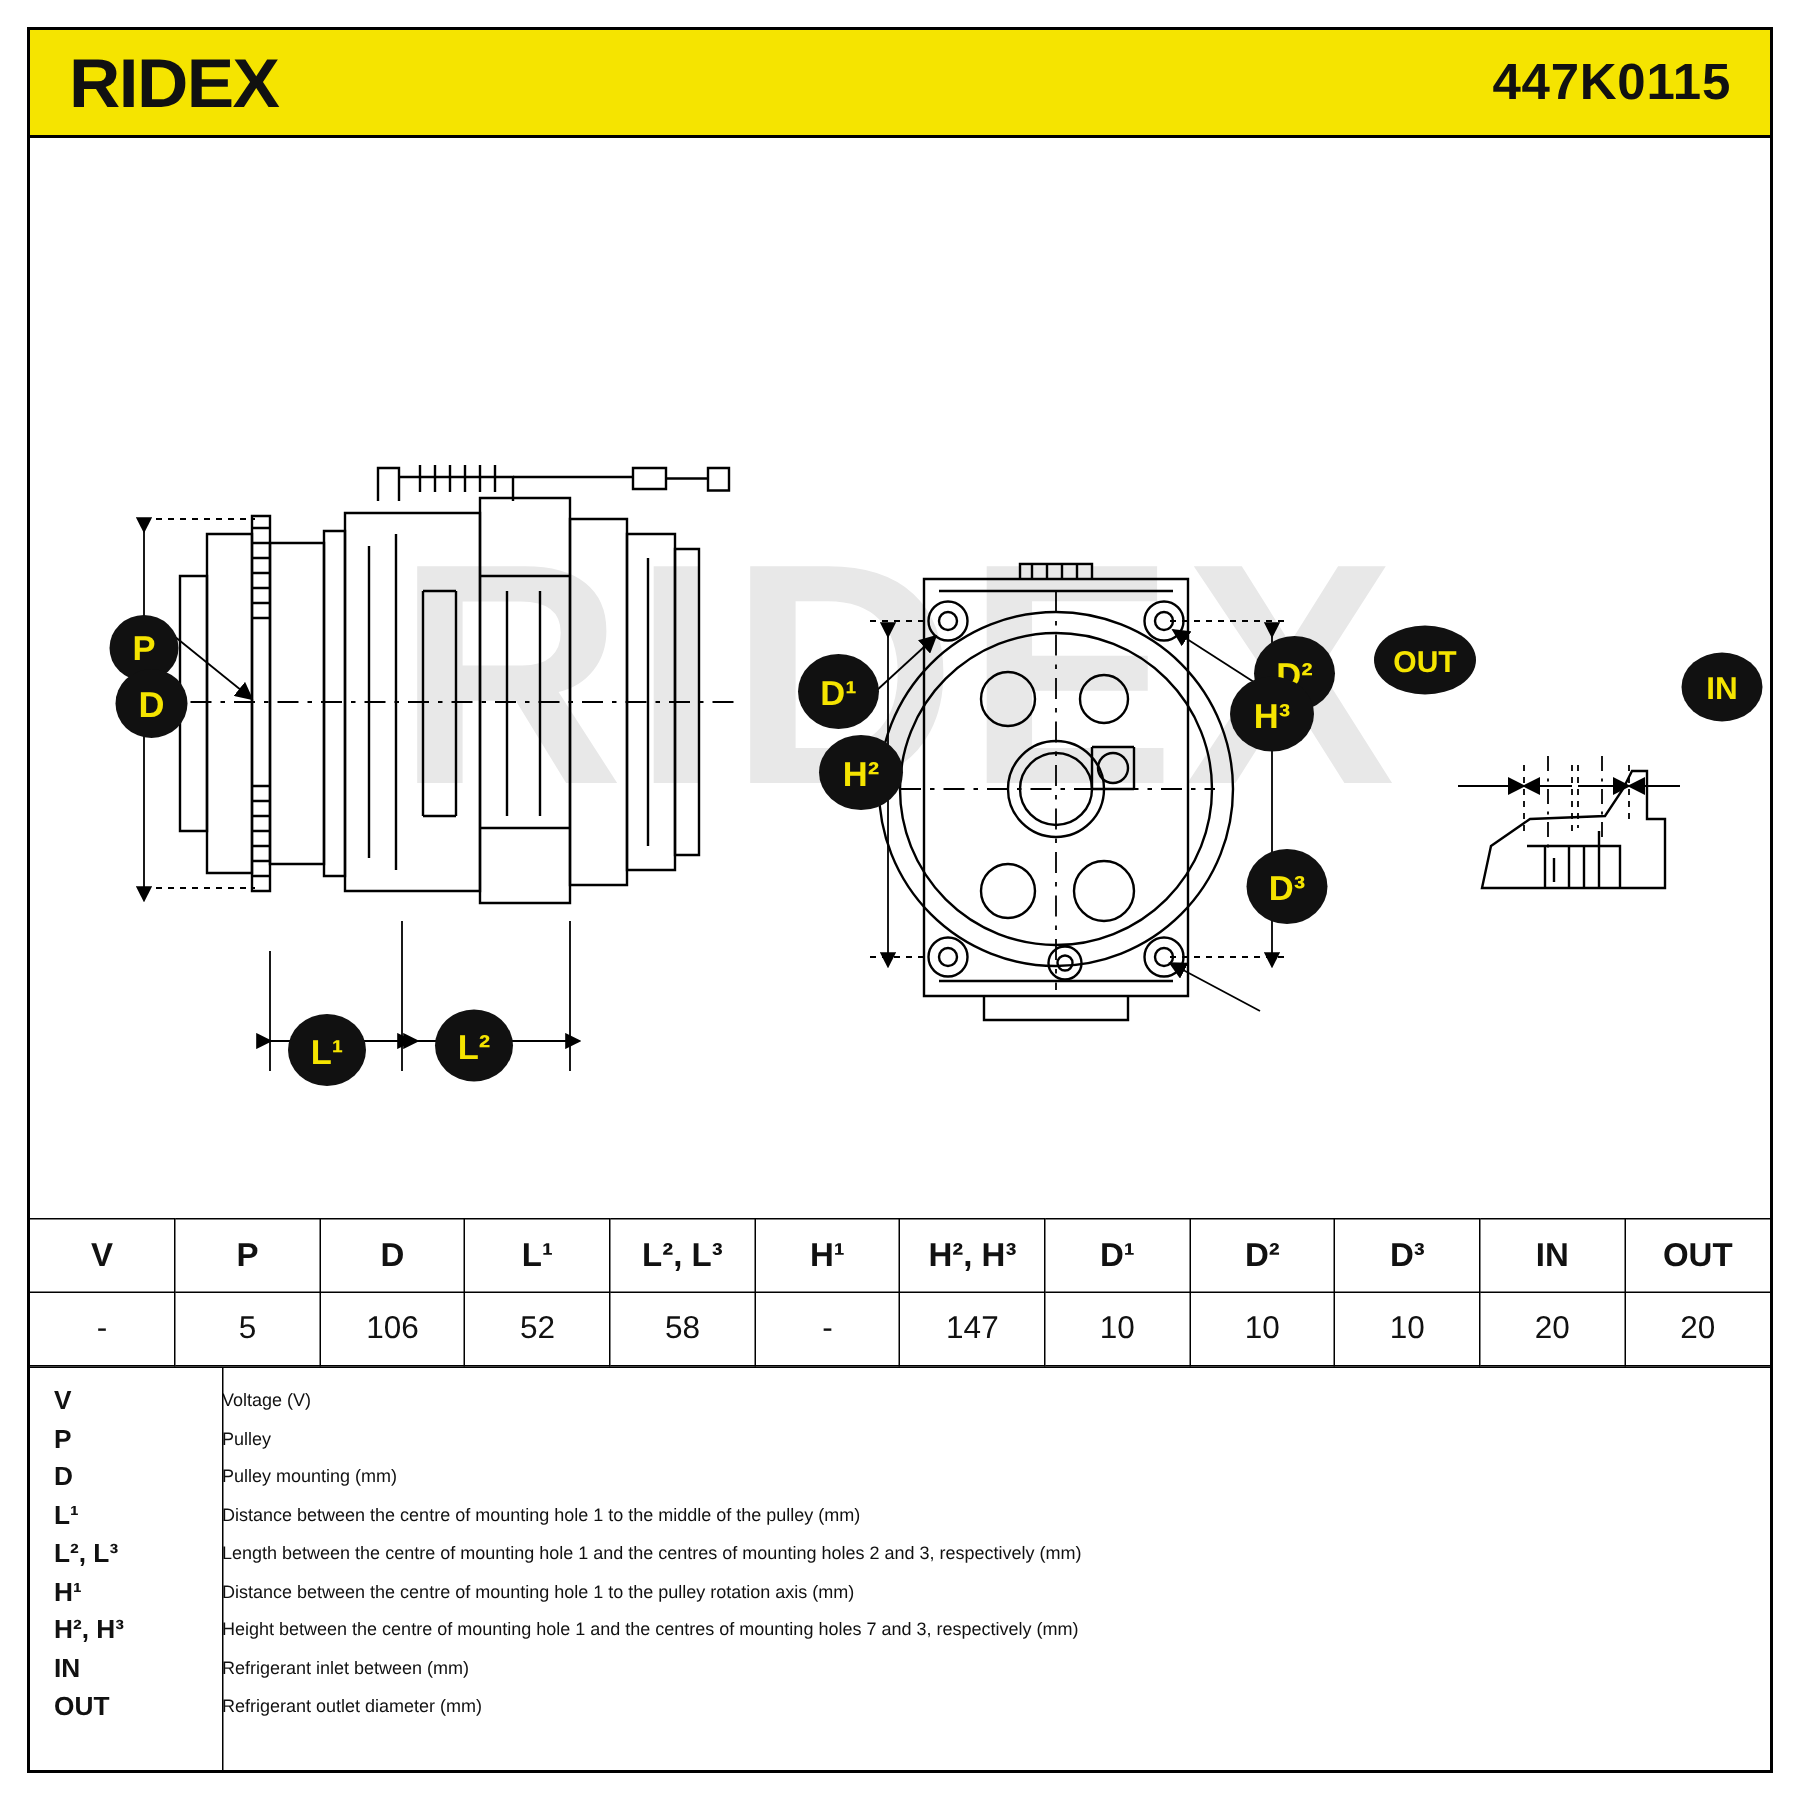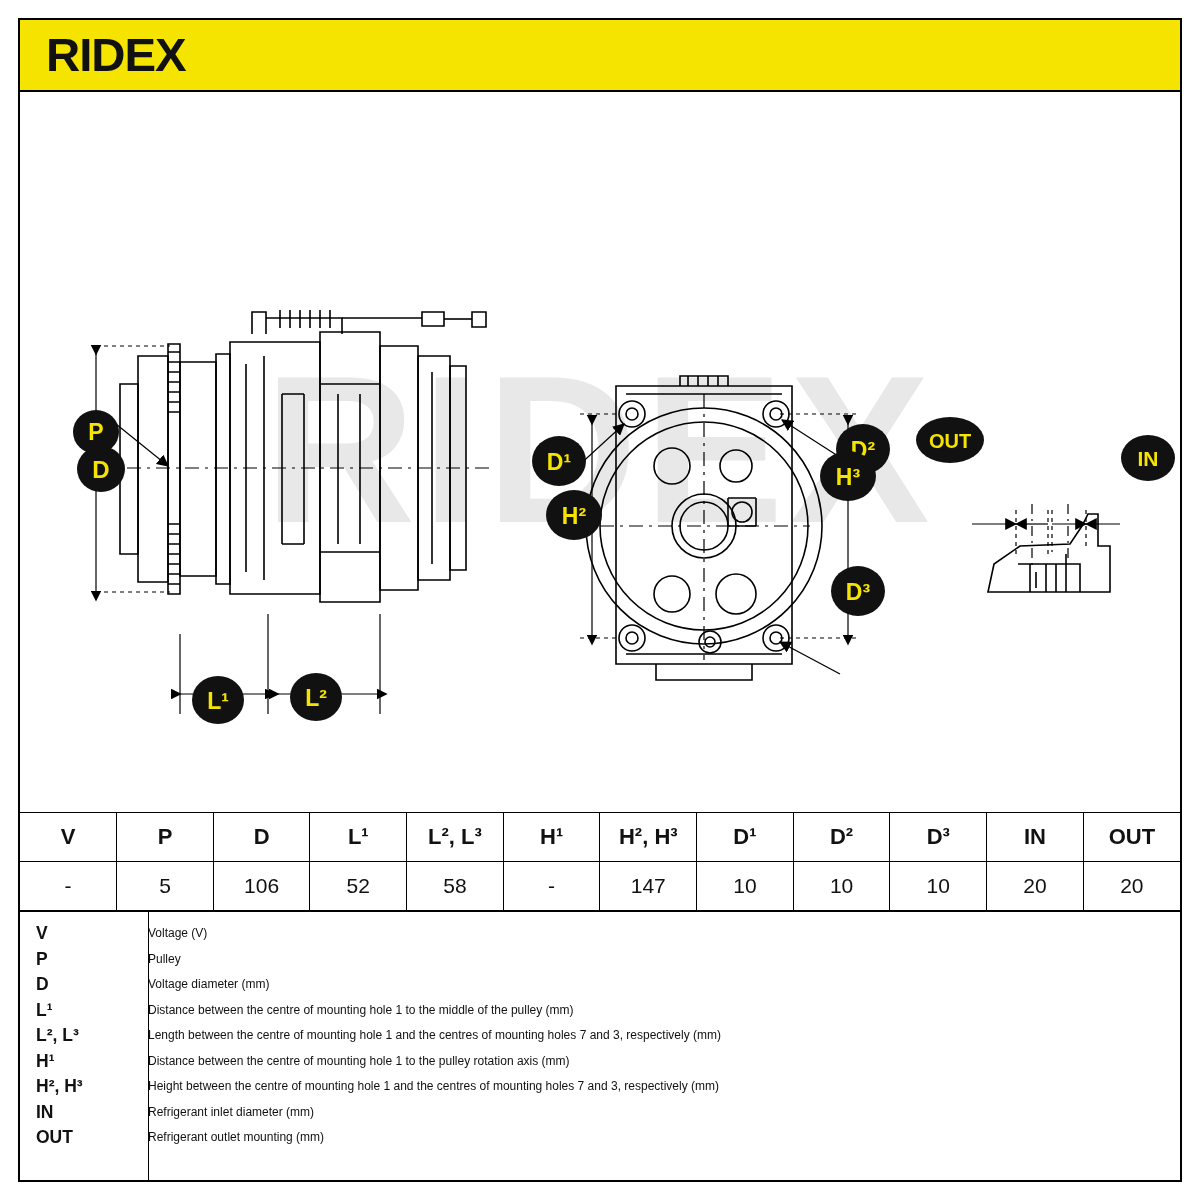--- a/index.html
+++ b/index.html
@@ -165,20 +165,21 @@
 <body>
 
 <div class="page">
 
   <div class="frame"></div>
 
   <div class="watermark">RIDEX</div>
 
   <div class="header">
     <div class="brand">RIDEX</div>
+    <div class="partnum">447K0115</div>
   </div>
 
   <div class="drawing">
     <svg width="1160" height="716" viewBox="0 0 1160 716" xmlns="http://www.w3.org/2000/svg">
       <defs>
         <marker id="arrL" markerWidth="9" markerHeight="9" refX="8" refY="4.5" orient="auto">
           <path d="M9,0 L9,9 L0,4.5 z" fill="#000"></path>
         </marker>
         <marker id="arrR" markerWidth="9" markerHeight="9" refX="1" refY="4.5" orient="auto">
           <path d="M0,0 L0,9 L9,4.5 z" fill="#000"></path>
@@ -403,42 +404,42 @@
       <div class="legend-row">
         <div class="legend-key">V</div>
         <div class="legend-desc">Voltage (V)</div>
       </div>
       <div class="legend-row">
         <div class="legend-key">P</div>
         <div class="legend-desc">Pulley</div>
       </div>
       <div class="legend-row">
         <div class="legend-key">D</div>
-        <div class="legend-desc">Voltage diameter (mm)</div>
+        <div class="legend-desc">Pulley mounting (mm)</div>
       </div>
       <div class="legend-row">
         <div class="legend-key">L¹</div>
         <div class="legend-desc">Distance between the centre of mounting hole 1 to the middle of the pulley (mm)</div>
       </div>
       <div class="legend-row">
         <div class="legend-key">L², L³</div>
-        <div class="legend-desc">Length between the centre of mounting hole 1 and the centres of mounting holes 7 and 3, respectively (mm)</div>
+        <div class="legend-desc">Length between the centre of mounting hole 1 and the centres of mounting holes 2 and 3, respectively (mm)</div>
       </div>
       <div class="legend-row">
         <div class="legend-key">H¹</div>
         <div class="legend-desc">Distance between the centre of mounting hole 1 to the pulley rotation axis (mm)</div>
       </div>
       <div class="legend-row">
         <div class="legend-key">H², H³</div>
         <div class="legend-desc">Height between the centre of mounting hole 1 and the centres of mounting holes 7 and 3, respectively (mm)</div>
       </div>
       <div class="legend-row">
         <div class="legend-key">IN</div>
-        <div class="legend-desc">Refrigerant inlet diameter (mm)</div>
+        <div class="legend-desc">Refrigerant inlet between (mm)</div>
       </div>
       <div class="legend-row">
         <div class="legend-key">OUT</div>
-        <div class="legend-desc">Refrigerant outlet mounting (mm)</div>
+        <div class="legend-desc">Refrigerant outlet diameter (mm)</div>
       </div>
     </div>
   </div>
 
 </div>
 
 </body></html>

